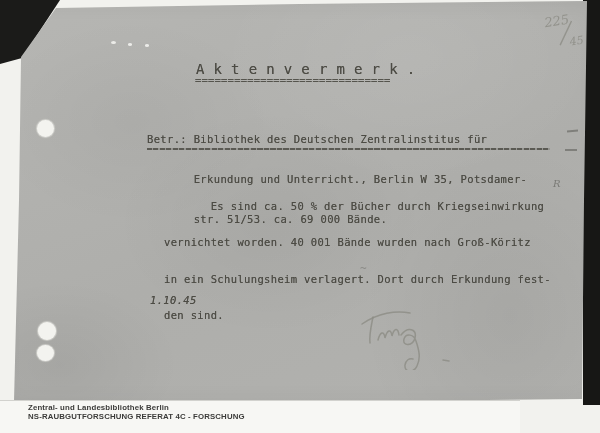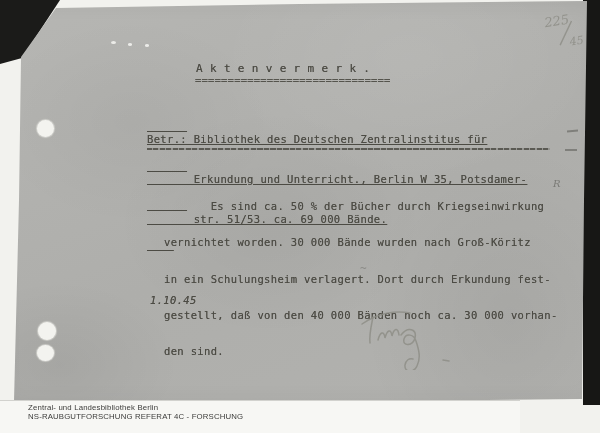--- a/index.html
+++ b/index.html
@@ -29,41 +29,41 @@
       radial-gradient(ellipse 200px 140px at 10% 90%, rgba(0,0,0,0.05), transparent 60%),
       linear-gradient(160deg,#b6b6b3,#aeaeab 55%,#b2b2af);
     clip-path:polygon(56px 8px,300px 4px,587px 1px,584px 200px,582px 399px,300px 402px,14px 402px,19px 200px,21px 57px);
     box-shadow:inset 0 0 24px rgba(0,0,0,0.07);
   }
   .type{
     position:absolute;color:#4c4b44;white-space:pre;
     font-size:10.5px;line-height:12.1px;letter-spacing:0.35px;
     text-shadow:0 0 0.6px rgba(76,75,68,0.75);
   }
-  .heading{left:196px;top:63px;font-size:11px;}
+  .heading{left:196px;top:63px;font-size:14px;}
   .heading-rule{left:195px;top:74px;font-size:10.5px;letter-spacing:0.2px;color:#55544d;}
-  .subject{left:147px;top:107px;line-height:13.2px;text-decoration:underline;}
+  .subject{left:147px;top:107px;line-height:13.2px;}
   .subject-rule{
     position:absolute;left:147px;top:148px;width:403px;height:2px;
     background:repeating-linear-gradient(90deg,rgba(76,75,68,0.85) 0 5px,rgba(76,75,68,0.25) 5px 6.5px);
   }
   .body-par{left:164px;top:176px;}
   .date{left:150px;top:294px;font-style:italic;}
   .hole{position:absolute;border-radius:50%;background:#f3f3ef;box-shadow:0 0 1px 1px rgba(235,235,230,0.55);}
   .speck{position:absolute;border-radius:50%;background:rgba(242,242,238,0.9);}
   .edge-dash{position:absolute;height:1.5px;background:rgba(70,70,64,0.45);}
   .edge-note{position:absolute;font-family:"DejaVu Serif",serif;font-style:italic;
     font-size:10px;color:rgba(80,80,74,0.55);}
   .tick{position:absolute;font-size:11px;color:rgba(110,110,104,0.55);}
   .pencil-svg{position:absolute;}
   
   .footer{
     position:absolute;left:0;top:400px;width:520px;height:33px;
     background:#f7f7f4;border-top:1px solid #d2d2ce;
-    font-family:"Liberation Sans",sans-serif;color:#3b3b39;
+    font-family:"Liberation Sans",sans-serif;color:#3b3b39;font-weight:bold;
   }
   .footer .left{position:absolute;left:28px;top:3px;font-size:7.8px;line-height:8.6px;letter-spacing:0.15px;}
   .footer .right{position:absolute;right:26px;top:6px;font-size:7.8px;letter-spacing:0.15px;}
 </style>
 </head>
 <body>
 
 <div id="scan">
 
   <div class="black-corner"></div>
@@ -76,23 +76,22 @@
 
     <div class="type subject">
       <div>Betr.: Bibliothek des Deutschen Zentralinstitus für</div>
       <div>       Erkundung und Unterricht., Berlin W 35, Potsdamer-</div>
       <div>       str. 51/53. ca. 69 000 Bände.</div>
     </div>
     <div class="subject-rule"></div>
 
     <div class="type body-par">
       <div>       Es sind ca. 50 % der Bücher durch Kriegseinwirkung</div>
-      <div>vernichtet worden. 30 000 Bände wurden nach Groß-Köritz</div>
+      <div>vernichtet worden. 40 001 Bände wurden nach Groß-Köritz</div>
       <div>in ein Schulungsheim verlagert. Dort durch Erkundung fest-</div>
-      <div>gestellt, daß von den 40 000 Bänden noch ca. 30 000 vorhan-</div>
       <div>den sind.</div>
     </div>
 
     <div class="type date">1.10.45</div>
 
     <svg class="pencil-svg" style="left:538px;top:8px;transform:rotate(-9deg);" width="56" height="46" viewBox="0 0 56 46">
       <text x="8" y="16" font-family="DejaVu Serif, serif" font-style="italic" font-size="13" fill="rgba(140,140,133,0.85)">225</text>
       <line x1="20" y1="36" x2="35" y2="14" stroke="rgba(140,140,133,0.8)" stroke-width="1.4"></line>
       <text x="30" y="38" font-family="DejaVu Serif, serif" font-style="italic" font-size="11" fill="rgba(140,140,133,0.85)">45</text>
     </svg>

